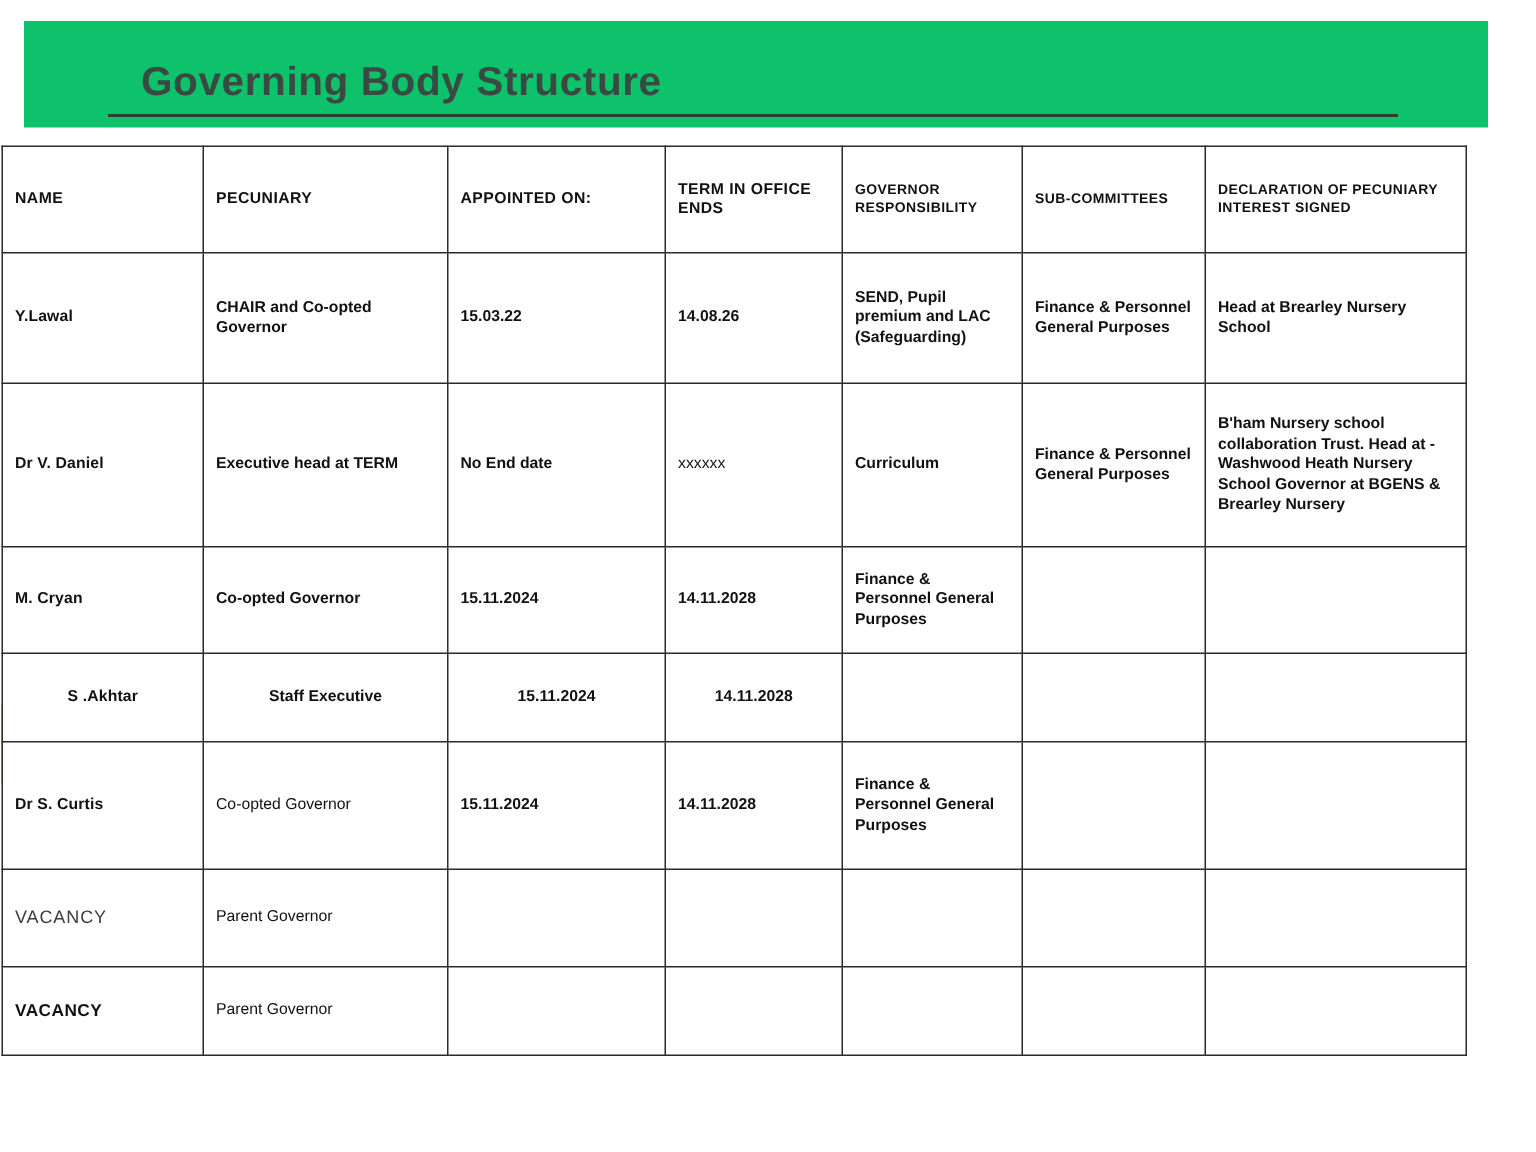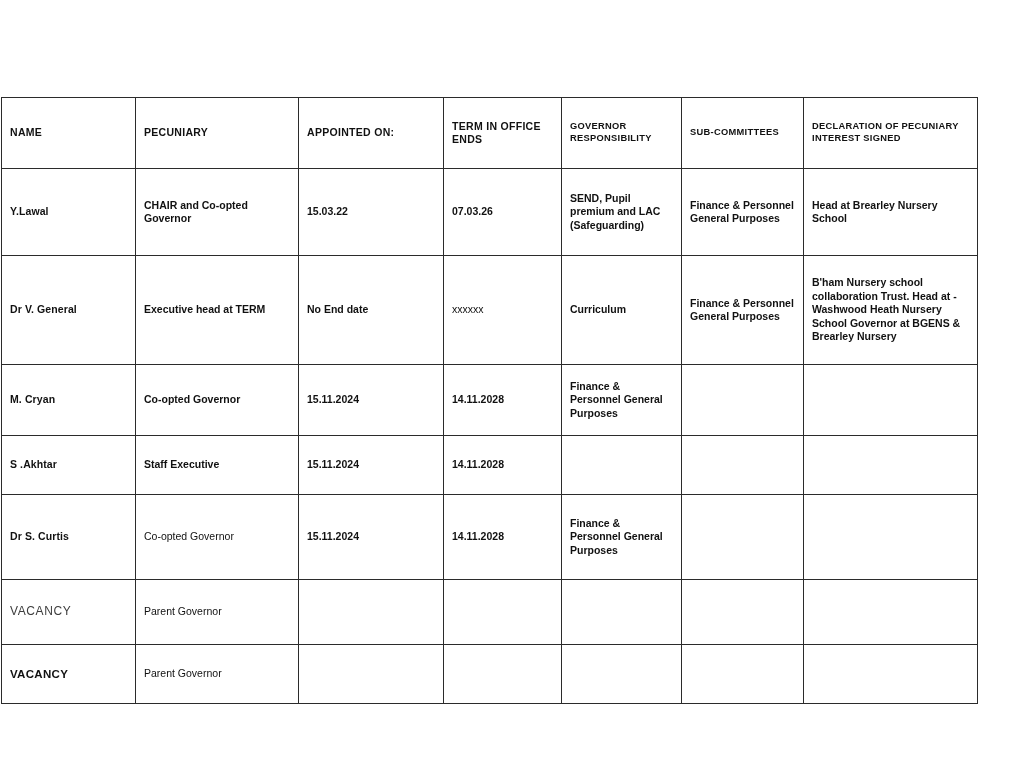--- a/index.html
+++ b/index.html
@@ -103,41 +103,45 @@
   }
   td.bold { font-weight: bold; margin-top: 40px; }
   td.b11 { font-weight: bold; font-size: 11px; }
   td.n10 { font-weight: normal; font-size: 10.5px; }
   td.small { font-size: 9.6px; font-weight: bold; }
   td.center-x { font-weight: normal; font-size: 10.5px; text-align: left; padding-left: 28px; }
 
   tr.r1 td { height: 74px; }
   tr.r2 td { height: 96px; }
   tr.r3 td { height: 58px; }
-  tr.r4 td { height: 46px; }
+  tr.r4 td { height: 46px; text-align: center; }
   tr.r5 td { height: 56px; }
   tr.r6 td { height: 72px; }
   tr.r7 td { height: 52px; }
   tr.r8 td { height: 46px; }
 
   
   .accent-left {
     position: absolute;
     left: 1px;
     width: 2px;
     background: #e8663c;
   }
   #acc1 { top: 98px; height: 2px; width: 300px; background: #f0a58c; }
   #acc2 { top: 470px; height: 52px; }
 </style>
 </head>
 <body>
 
 <div class="page">
 
+  <div class="banner">
+    <div class="banner-title">Governing Body Structure</div>
+    <div class="banner-rule"></div>
+  </div>
 
   <div class="accent-left" id="acc1"></div>
   <div class="accent-left" id="acc2"></div>
 
   <table class="gov">
     <colgroup>
       <col class="c0">
         <col class="c1">
         <col class="c2">
         <col class="c3">
@@ -154,27 +158,27 @@
         <th class="head small">GOVERNOR RESPONSIBILITY</th>
         <th class="head small">SUB-COMMITTEES</th>
         <th class="head small">DECLARATION OF PECUNIARY INTEREST SIGNED</th>
       </tr>
     </thead>
     <tbody>
       <tr class="r1">
         <td class="name">Y.Lawal</td>
         <td class="b11">CHAIR and Co-opted Governor</td>
         <td class="b11">15.03.22</td>
-        <td class="b11">07.03.26</td>
+        <td class="b11">14.08.26</td>
         <td class="small">SEND, Pupil premium and LAC (Safeguarding)</td>
         <td class="small">Finance &amp; Personnel General Purposes</td>
         <td class="small">Head at Brearley Nursery School</td>
       </tr>
       <tr class="r2">
-        <td class="name">Dr V. General</td>
+        <td class="name">Dr V. Daniel</td>
         <td class="b11">Executive head at TERM</td>
         <td class="b11">No End date</td>
         <td class="center-x">xxxxxx</td>
         <td class="small">Curriculum</td>
         <td class="small">Finance &amp; Personnel General Purposes</td>
         <td class="small">B'ham Nursery school collaboration Trust. Head at - Washwood Heath Nursery School Governor at BGENS &amp; Brearley Nursery</td>
       </tr>
       <tr class="r3">
         <td class="name">M. Cryan</td>
         <td class="b11">Co-opted Governor</td>

